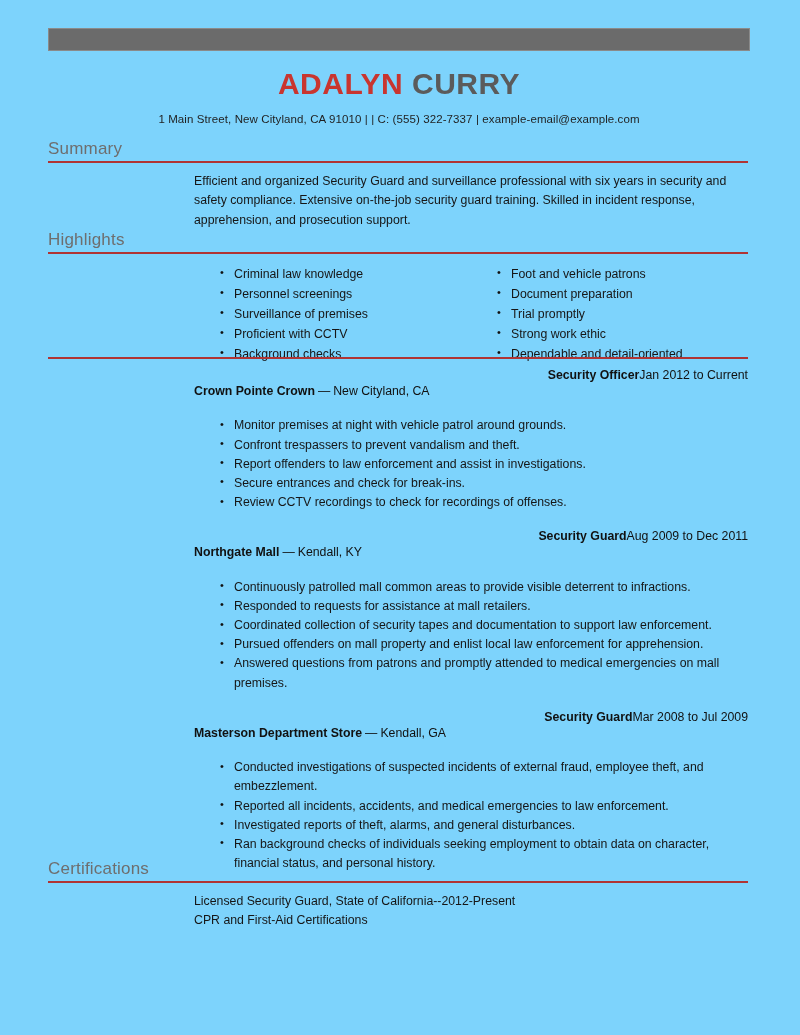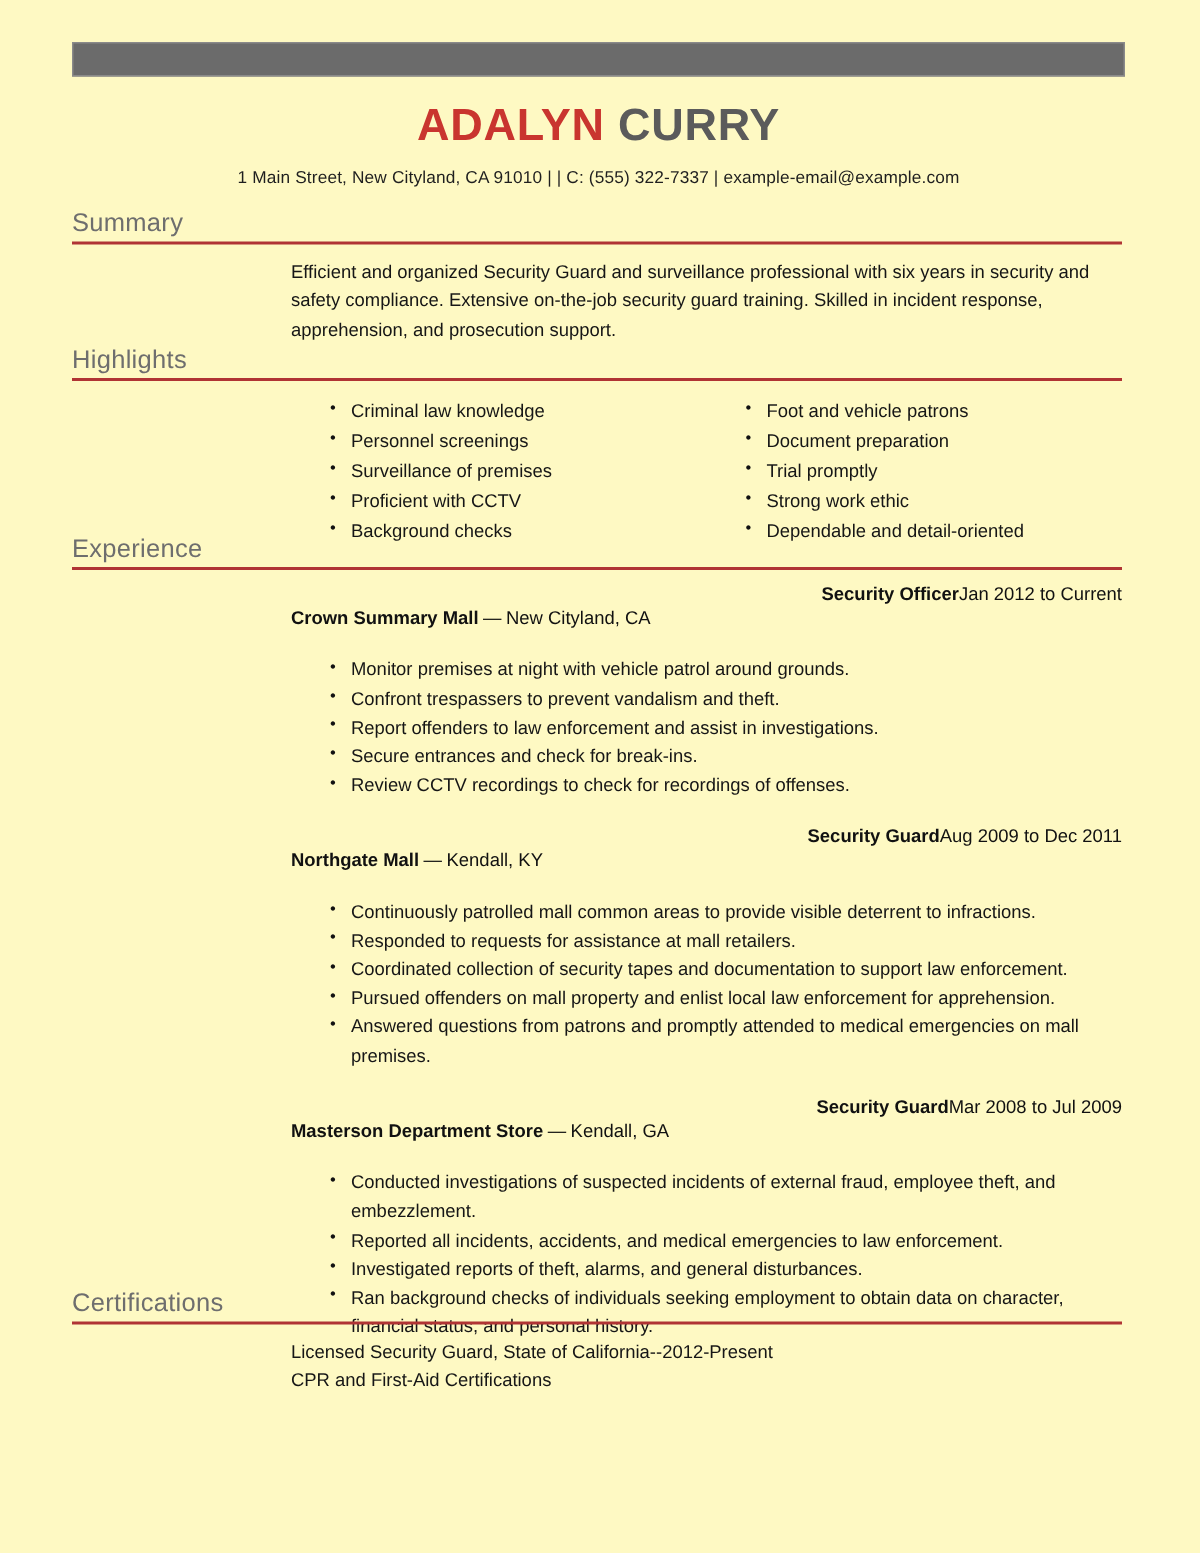--- a/index.html
+++ b/index.html
@@ -13,21 +13,21 @@
     font-family: "Liberation Sans", sans-serif;
     color: #1a1a1a;
     -webkit-font-smoothing: antialiased;
     overflow: hidden;
   }
 
   .page {
     position: relative;
     width: 800px;
     height: 1035px;
-    background: #fef9c3;
+    background: #7dd3fc;
     box-sizing: border-box;
   }
 
   
   .topbar {
     position: absolute;
     left: 48px;
     top: 28px;
     width: 702px;
     height: 23px;
@@ -233,31 +233,30 @@
           <li>Document preparation</li>
           <li>Trial promptly</li>
           <li>Strong work ethic</li>
           <li>Dependable and detail-oriented</li>
         </ul>
       </div>
     </div>
   </div>
 
   <div class="section" style="top:357px;">
-    <div class="section-title">Experience</div>
     <div class="rule"></div>
     <div class="jobs">
 
       <div class="job">
         <div class="job-head">
           <span class="job-title">Security Officer</span>
           <span class="job-date">Jan 2012 to Current</span>
         </div>
         <div class="job-org">
-          <span class="org">Crown Summary Mall</span><span class="dash">—</span><span class="loc">New Cityland, CA</span>
+          <span class="org">Crown Pointe Crown</span><span class="dash">—</span><span class="loc">New Cityland, CA</span>
         </div>
         <ul>
           <li>Monitor premises at night with vehicle patrol around grounds.</li>
           <li>Confront trespassers to prevent vandalism and theft.</li>
           <li>Report offenders to law enforcement and assist in investigations.</li>
           <li>Secure entrances and check for break-ins.</li>
           <li>Review CCTV recordings to check for recordings of offenses.</li>
         </ul>
       </div>
 

